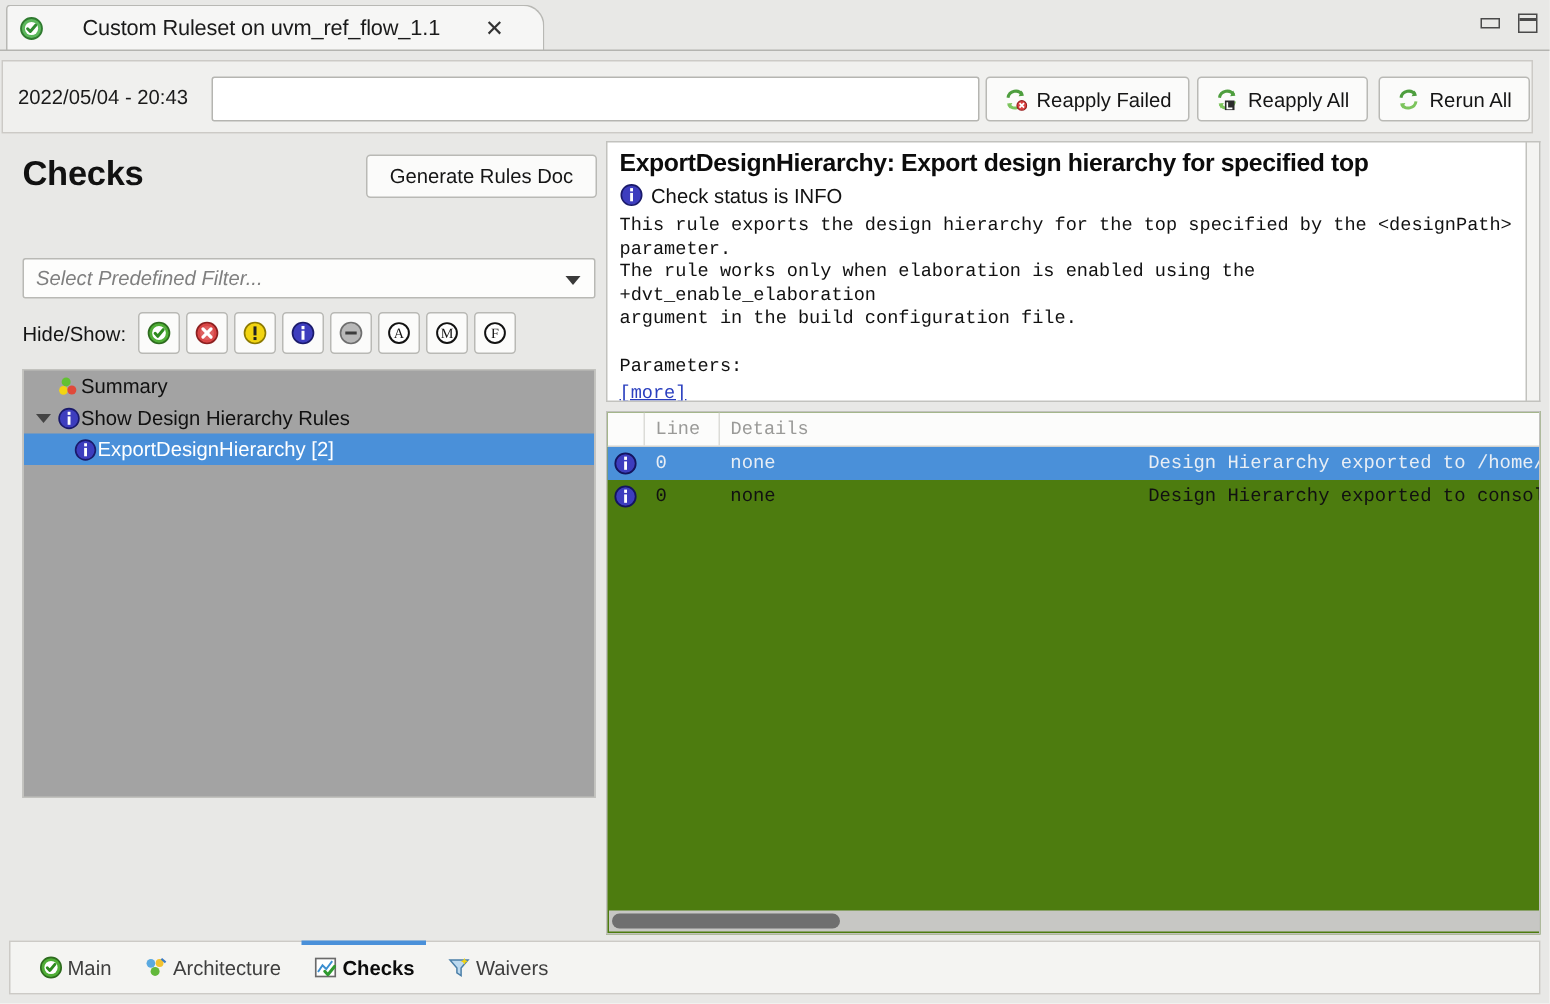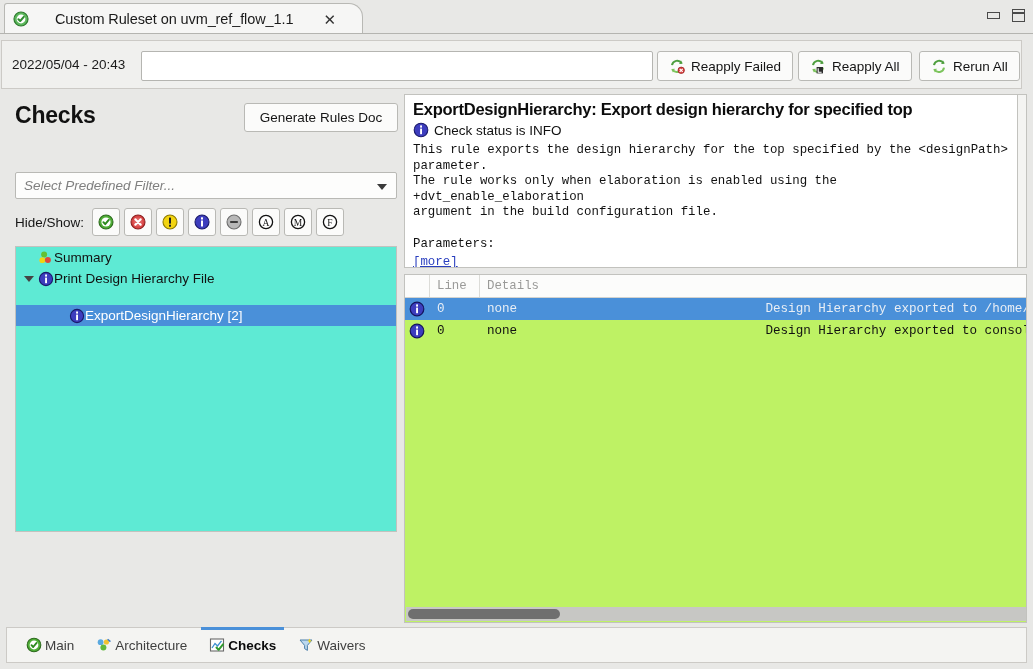--- a/index.html
+++ b/index.html
@@ -198,21 +198,21 @@
     margin-right: 4px;
     cursor: pointer;
   }
 
   
   .glyph { width: 16px; height: 16px; display: block; }
 
   #tree {
     position: absolute; left: 9px; top: 152px;
     width: 382px; height: 286px;
-    background: #5eead4;
+    background: #a3a3a3;
     border: 1px solid #c2c2be;
     box-sizing: border-box;
     overflow: hidden;
   }
   .trow {
     height: 21px;
     display: flex; align-items: center;
     font-size: 13.5px;
     color: #111;
     padding-left: 4px;
@@ -227,21 +227,21 @@
     width: 0; height: 0;
     border-left: 5px solid transparent;
     border-right: 5px solid transparent;
     border-top: 6px solid #444;
     display: block;
   }
   .trow .ticon { width: 17px; flex: none; display: flex; align-items: center; justify-content: center; }
   .trow.sel { background: #4a90d9; color: #ffffff; }
   .indent-0 { padding-left: 21px; }
   .indent-1 { padding-left: 4px; }
-  .indent-2 { padding-left: 52px; margin-top: 16px; }
+  .indent-2 { padding-left: 32px; }
 
   
   #right-panel {
     position: absolute; left: 398px; top: 0;
     width: 623px; height: 529px;
   }
   #desc-box {
     position: absolute; left: 0; top: 0;
     width: 614px; height: 174px;
     background: #ffffff;
@@ -282,21 +282,21 @@
     width: 9px; height: 174px;
     background: #f4f4f2;
     border: 1px solid #c2c2be;
     border-left: none;
     box-sizing: border-box;
   }
 
   #table-box {
     position: absolute; left: 0; top: 180px;
     width: 623px; height: 349px;
-    background: #bef264;
+    background: #4d7c0f;
     border: 1px solid #c2c2be;
     box-sizing: border-box;
     overflow: hidden;
   }
   #thead {
     display: flex;
     height: 22px;
     background: #fcfcfb;
     border-bottom: 1px solid #d3d3cf;
     align-items: center;
@@ -545,21 +545,21 @@
           <span class="twist">
               <i></i>
             </span>
           <span class="ticon">
             <svg class="glyph" viewBox="0 0 16 16">
               <circle cx="8" cy="8" r="6.6" fill="#3d3dbe" stroke="#1a1a6b" stroke-width="1.1"></circle>
               <rect x="7.1" y="6.6" width="1.9" height="5.6" fill="#ffffff"></rect>
               <rect x="7.1" y="3.5" width="1.9" height="2.1" fill="#ffffff"></rect>
             </svg>
           </span>
-          <span>Print Design Hierarchy File</span>
+          <span>Show Design Hierarchy Rules</span>
         </div>
 
         <div class="trow indent-2 sel">
           <span class="ticon">
             <svg class="glyph" viewBox="0 0 16 16">
               <circle cx="8" cy="8" r="6.6" fill="#3d3dbe" stroke="#1a1a6b" stroke-width="1.1"></circle>
               <rect x="7.1" y="6.6" width="1.9" height="5.6" fill="#ffffff"></rect>
               <rect x="7.1" y="3.5" width="1.9" height="2.1" fill="#ffffff"></rect>
             </svg>
           </span>

